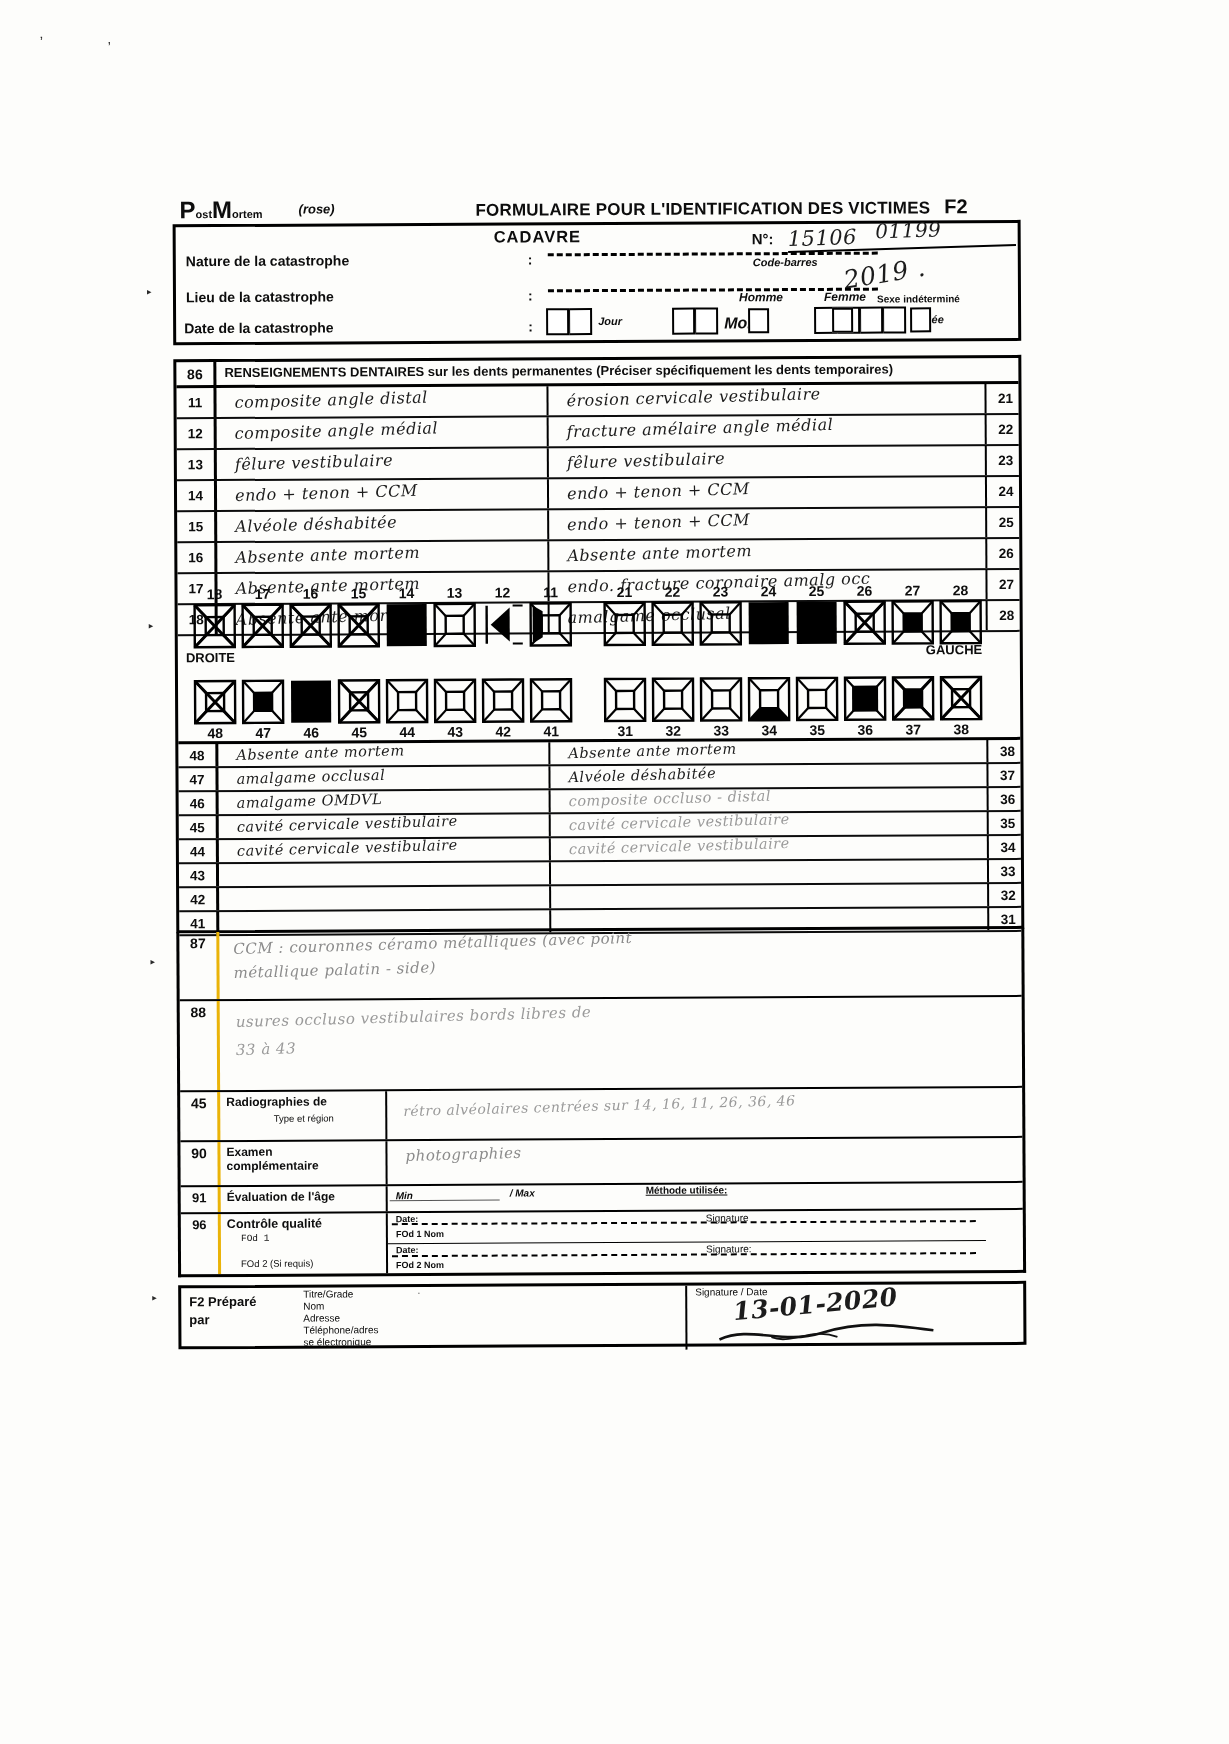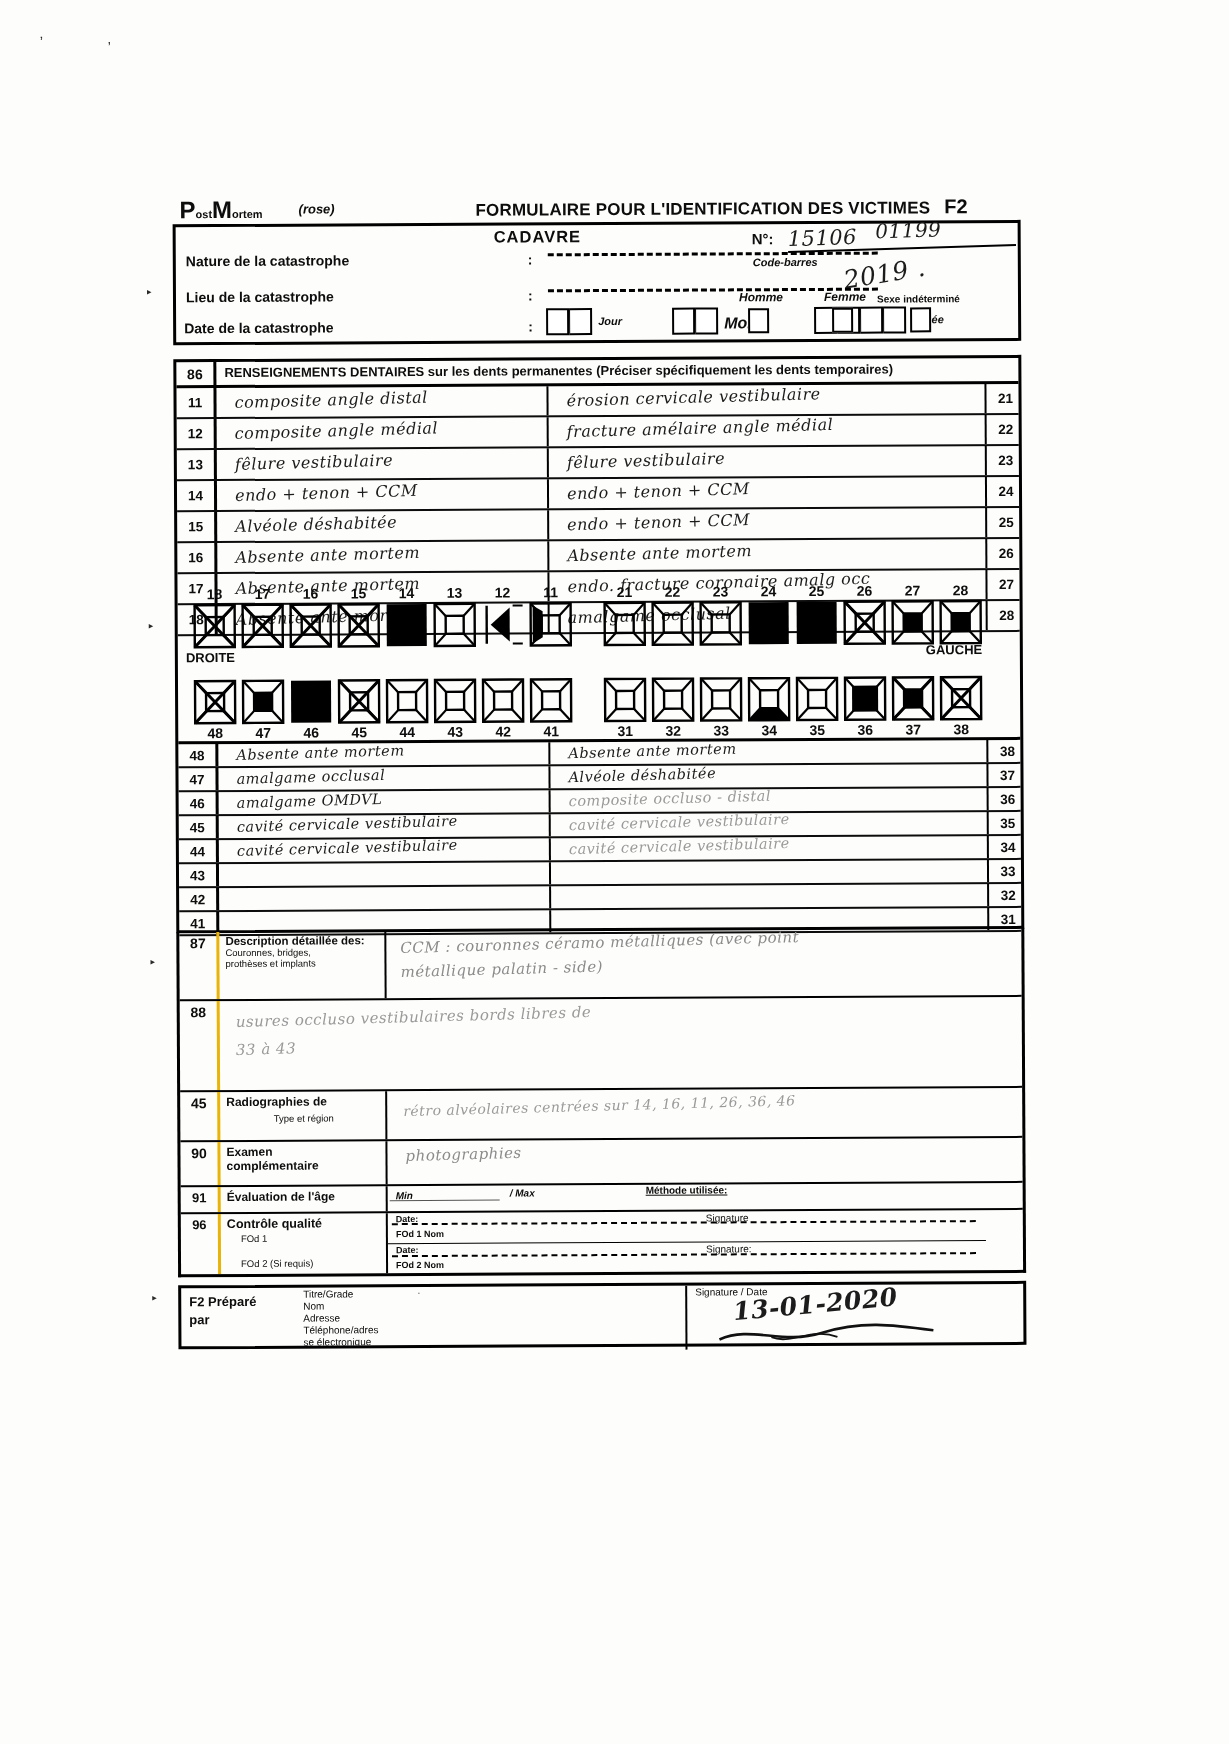--- a/index.html
+++ b/index.html
@@ -714,25 +714,20 @@
             </div>
             <div class="fnum fnumR">31</div>
           </div>
         </div>
   </div>
 
   <div class="abs" style="left:176px;top:930px;width:848px;border:3px solid #000;border-top:none;box-sizing:border-box;">
 
     <div class="secrow" style="height:67px;border-top:none;">
       <div class="secnum">87</div>
-      <div class="seclab">
-        <div class="b" style="font-size:11.5px;">Description détaillée des:</div>
-        <div class="sub">Couronnes, bridges,</div>
-        <div class="sub">prothèses et implants</div>
-      </div>
       <div class="seccontent">
         <div class="abs hw faint" style="left:14px;top:8px;font-size:15px;">CCM : couronnes céramo métalliques (avec point</div>
         <div class="abs hw faint" style="left:14px;top:32px;font-size:15px;">métallique palatin - side)</div>
       </div>
     </div>
 
     <div class="secrow" style="height:91px;">
       <div class="secnum">88</div>
       <div class="seccontent">
         <div class="abs hw faint2" style="left:16px;top:12px;font-size:15px;">usures occluso vestibulaires bords libres de</div>
@@ -772,21 +767,21 @@
         <div class="abs" style="left:2px;top:14px;width:110px;border-bottom:1.5px solid #555;"></div>
         <div class="abs lab10 b i" style="left:122px;top:2px;">/ Max</div>
         <div class="abs lab10 b" style="left:258px;top:0px;text-decoration:underline;">Méthode utilisée:</div>
       </div>
     </div>
 
     <div class="secrow" style="height:62px;">
       <div class="secnum" style="font-size:13px;">96</div>
       <div class="seclab">
         <div class="b" style="font-size:12.5px;">Contrôle qualité</div>
-        <div class="sub" style="padding:2px 0 0 14px;">FOd 1</div>
+        <div class="sub" style="padding:2px 0 0 14px;font-family:Liberation Mono, monospace;">FOd 1</div>
         <div class="sub" style="padding:14px 0 0 14px;">FOd 2 (Si requis)</div>
       </div>
       <div class="seccontent">
         <div class="abs lab9 b" style="left:8px;top:1px;">Date:</div>
         <div class="abs lab10" style="left:318px;top:1px;">Signature</div>
         <div class="abs" style="left:4px;top:10px;width:584px;border-bottom:2.5px dashed #000;"></div>
         <div class="abs lab9 b" style="left:8px;top:16px;">FOd 1 Nom</div>
         <div class="abs" style="left:0px;top:30px;width:598px;border-top:1.8px solid #000;"></div>
         <div class="abs lab9 b" style="left:8px;top:32px;">Date:</div>
         <div class="abs lab10" style="left:318px;top:32px;">Signature:</div>

